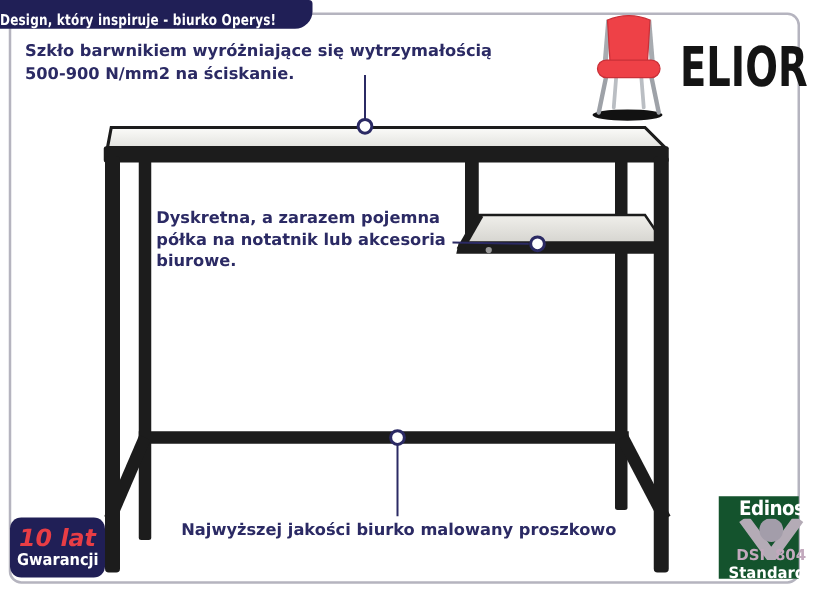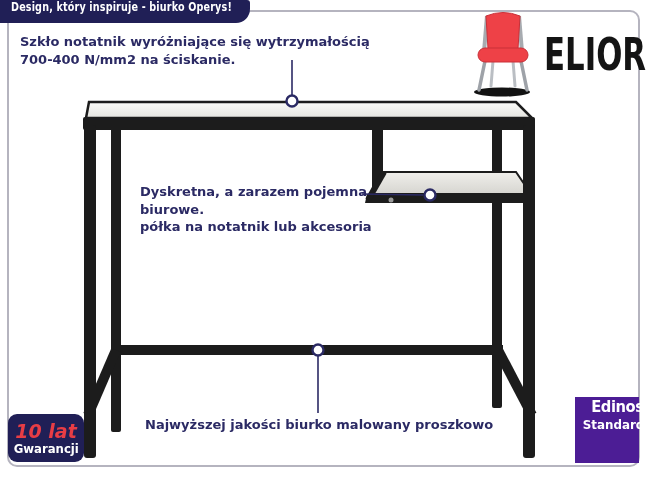--- a/index.html
+++ b/index.html
@@ -3,45 +3,45 @@
 <meta charset="utf-8">
 <style>
   html,body{margin:0;padding:0;}
   body{width:650px;height:477px;background:#fff;font-family:"DejaVu Sans",sans-serif;}
   .page{position:relative;width:650px;height:477px;overflow:hidden;background:#fff;}
 
   .frame-border{position:absolute;left:7px;top:10px;width:629px;height:453px;
     border:2px solid #b5b4bf;border-radius:10px;background:transparent;}
 
   .header{position:absolute;left:0;top:0;height:23px;width:250px;background:#201f56;
-    border-radius:0 3px 14px 0;color:#fff;display:flex;align-items:flex-start;z-index:6;
-    padding-left:11px;box-sizing:border-box;}
+    border-radius:0 3px 14px 0;color:#fff;display:flex;align-items:flex-end;z-index:6;
+    padding-left:0;box-sizing:border-box;}
   .header span{font-weight:bold;font-size:12px;white-space:nowrap;
     transform:scaleX(0.8);transform-origin:0 50%;letter-spacing:0.2px;}
 
   .brand{position:absolute;left:471px;top:12px;display:flex;align-items:center;gap:9px;z-index:5;}
   .brand-name{font-size:44px;font-weight:bold;color:#141414;line-height:1;
     transform:scaleX(0.7);transform-origin:0 50%;letter-spacing:0;}
 
   .desk-svg{position:absolute;left:0;top:0;z-index:1;}
 
   .annotation{position:absolute;color:#2b2a64;font-weight:bold;font-size:13px;
     line-height:17.5px;z-index:4;white-space:nowrap;}
   #ann-glass{left:20px;top:33px;}
-  #ann-shelf{left:125px;top:183px;margin-left:15px;}
+  #ann-shelf{left:125px;top:166px;}
   #ann-metal{left:145px;top:416px;}
 
   .warranty{position:absolute;left:8px;top:414px;width:76px;height:48px;background:#201f56;
     border-radius:9px;display:flex;flex-direction:column;align-items:center;justify-content:center;
     z-index:6;}
   .warranty .years{color:#e83d45;font-weight:bold;font-style:italic;font-size:19px;line-height:20px;}
   .warranty .label{color:#fff;font-weight:bold;font-size:13px;line-height:15px;
     transform:scaleX(0.9);transform-origin:50% 50%;}
 
-  .edinos{position:absolute;left:575px;top:397px;width:64px;height:66px;background:#4c1d95;
+  .edinos{position:absolute;left:575px;top:397px;width:64px;height:66px;background:#14532d;
     display:flex;flex-direction:column;align-items:center;z-index:6;box-sizing:border-box;padding-top:1px;padding-left:20px;}
   .edinos .name{color:#fff;font-weight:bold;font-size:16px;line-height:17px;letter-spacing:-0.5px;
     transform:scaleX(0.92);transform-origin:50% 50%;}
   .edinos .vwrap{position:relative;width:60px;height:33px;margin-top:0;}
   .edinos .dsi{position:absolute;left:2px;bottom:-3px;color:#c2a9bd;font-weight:bold;font-size:12px;}
   .edinos .code{position:absolute;right:2px;bottom:-3px;color:#c2a9bd;font-weight:bold;font-size:12px;}
   .edinos .standards{color:#fff;font-weight:bold;font-size:12.5px;line-height:14px;margin-top:3px;
     transform:scaleX(0.95);transform-origin:50% 50%;}
 </style>
 </head>
@@ -105,37 +105,45 @@
       <path d="M42,49 L44,74" stroke="#babec3" stroke-width="3" stroke-linecap="round" fill="none"></path>
       <path d="M16,4 L13,40" stroke="#a7abb0" stroke-width="4" fill="none"></path>
       <path d="M48,4 L51,40" stroke="#a7abb0" stroke-width="4" fill="none"></path>
       <path d="M15,4 Q32,-3 49,4 L47,37 Q32,41 17,37 Z" fill="#ee4147" stroke="#c93038" stroke-width="1"></path>
       <rect x="7" y="36" width="50" height="14" rx="7" fill="#ee4147" stroke="#c93038" stroke-width="1"></rect>
     </svg>
     <span class="brand-name">ELIOR</span>
   </div>
 
   <div class="annotation" id="ann-glass">
-    <div>Szkło notatnik wyróżniające się wytrzymałością</div>
-    <div>700-400 N/mm2 na ściskanie.</div>
+    <div>Szkło barwnikiem wyróżniające się wytrzymałością</div>
+    <div>500-900 N/mm2 na ściskanie.</div>
   </div>
 
   <div class="annotation" id="ann-shelf">
     <div>Dyskretna, a zarazem pojemna</div>
+    <div>półka na notatnik lub akcesoria</div>
     <div>biurowe.</div>
-    <div>półka na notatnik lub akcesoria</div>
   </div>
 
   <div class="annotation" id="ann-metal">
     <div>Najwyższej jakości biurko malowany proszkowo</div>
   </div>
 
   <div class="warranty">
     <div class="years">10 lat</div>
     <div class="label">Gwarancji</div>
   </div>
 
   <div class="edinos">
     <div class="name">Edinos</div>
+    <div class="vwrap">
+      <svg width="60" height="33" viewBox="0 0 60 33">
+        <path d="M8,0 L30,30 L52,0" stroke="#b4abb6" stroke-width="9" fill="none"></path>
+        <circle cx="30" cy="9" r="9.5" fill="#a39daa"></circle>
+      </svg>
+      <span class="dsi">DSI</span>
+      <span class="code">804</span>
+    </div>
     <div class="standards">Standards</div>
   </div>
 
 </div>
 
 </body></html>

